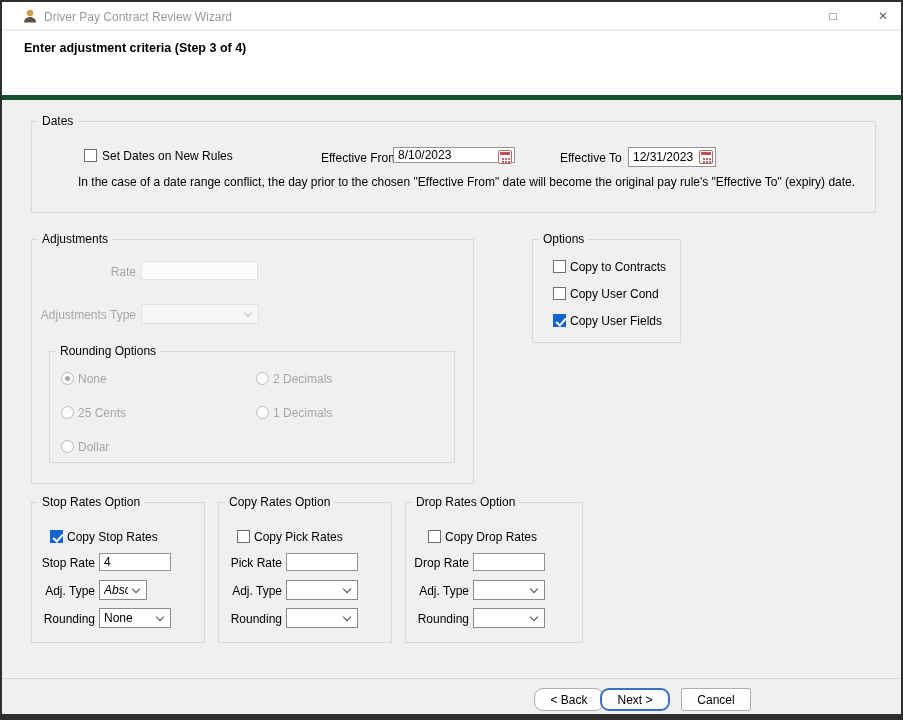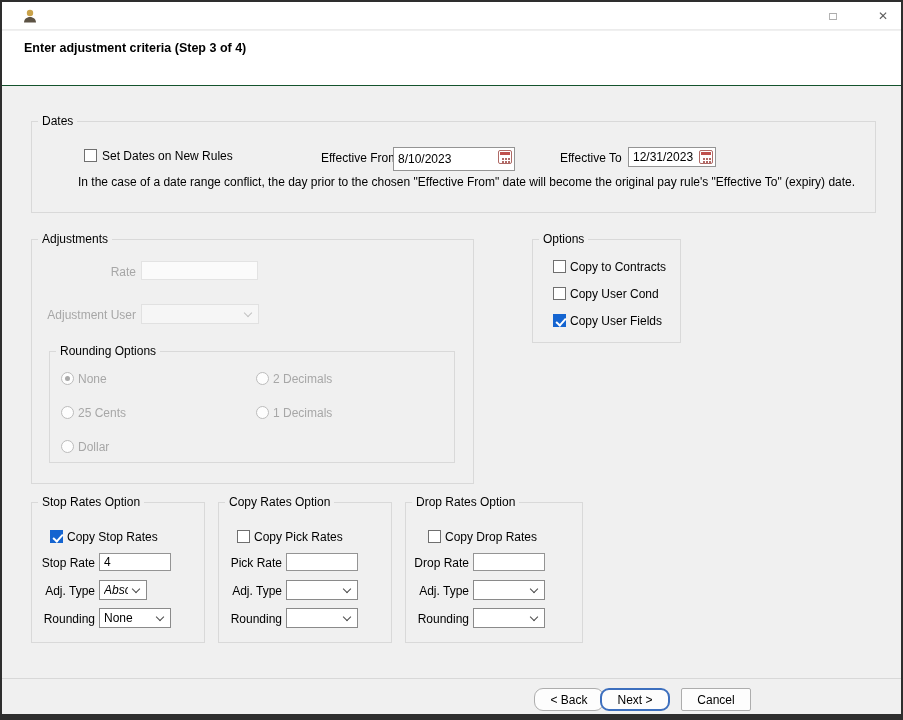--- a/index.html
+++ b/index.html
@@ -11,21 +11,21 @@
     overflow:hidden;
   }
   
   .titlebar { position:absolute; left:0; top:0; right:0; height:28px; background:#fff; border-bottom:1px solid #ececec; }
   .title-icon { position:absolute; left:20px; top:6px; width:16px; height:16px; }
   .title-text { position:absolute; left:42px; top:8px; color:#9a9a9a; white-space:nowrap; }
   .win-btn { position:absolute; top:0; width:36px; height:28px; text-align:center; line-height:28px; color:#5f5f5f; font-size:12px; cursor:default; }
   .btn-max { left:813px; }
   .btn-close { left:863px; }
   
-  .header-band { position:absolute; left:0; top:29px; right:0; height:55px; background:#fff; border-bottom:1px solid #14532d; }
+  .header-band { position:absolute; left:0; top:29px; right:0; height:69px; background:#fff; border-bottom:5px solid #14532d; }
   .header-title { position:absolute; left:22px; top:10px; font-weight:bold; font-size:12.5px; white-space:nowrap; }
   
   .group { position:absolute; border:1px solid #d9d9d9; }
   .group > .legend { position:absolute; top:-8px; left:6px; background:#f0f0f0; padding:0 4px; white-space:nowrap; }
   .lbl { position:absolute; white-space:nowrap; line-height:14px; }
   .lbl.dim { color:#a7a7a7; }
   .lbl.right { text-align:right; }
   
   .check { position:absolute; width:13px; height:13px; border:1px solid #6f6f6f; background:#fff; }
   .check.checked { background:#1464d0; border-color:#1464d0; }
@@ -56,35 +56,36 @@
 </head>
 <body>
 
 <div class="window">
 
   <div class="titlebar">
     <svg class="title-icon" viewBox="0 0 16 16">
       <circle cx="8" cy="5" r="3.2" fill="#c9a24a"></circle>
       <path d="M2 14.5c0-3.4 2.7-5.6 6-5.6s6 2.2 6 5.6z" fill="#5c5244"></path>
     </svg>
+    <span class="title-text">Driver Pay Contract Review Wizard</span>
     <div class="win-btn btn-max">□</div>
     <div class="win-btn btn-close">✕</div>
   </div>
 
   <div class="header-band">
     <span class="header-title">Enter adjustment criteria (Step 3 of 4)</span>
   </div>
 
   <div class="group" style="left:29px;top:119px;width:845px;height:92px;">
     <span class="legend">Dates</span>
     <span class="check" style="left:52px;top:27px;"></span>
     <span class="lbl" style="left:70px;top:27px;">Set Dates on New Rules</span>
 
     <span class="lbl" style="left:289px;top:29px;">Effective From</span>
-    <div class="textbox" style="left:361px;top:25px;width:122px;height:24px;">
+    <div class="textbox" style="left:361px;top:25px;width:122px;height:16px;">
       <span class="tb-text">8/10/2023</span>
       <span class="cal-icon"></span>
     </div>
 
     <span class="lbl" style="left:528px;top:29px;">Effective To</span>
     <div class="textbox" style="left:596px;top:25px;width:88px;height:20px;">
       <span class="tb-text">12/31/2023</span>
       <span class="cal-icon"></span>
     </div>
 
@@ -92,21 +93,21 @@
   </div>
 
   <div class="group" style="left:29px;top:237px;width:443px;height:245px;">
     <span class="legend">Adjustments</span>
 
     <span class="lbl dim right" style="left:0;top:25px;width:104px;">Rate</span>
     <div class="textbox disabled" style="left:109px;top:21px;width:117px;height:19px;">
       <span class="tb-text"></span>
     </div>
 
-    <span class="lbl dim right" style="left:0;top:68px;width:104px;">Adjustment User</span>
+    <span class="lbl dim right" style="left:0;top:68px;width:104px;">Adjustments Type</span>
     <div class="combo disabled" style="left:109px;top:64px;width:118px;height:20px;">
       <span class="tb-text"></span>
     </div>
 
     <div class="group" style="left:17px;top:111px;width:406px;height:112px;">
       <span class="legend">Rounding Options</span>
 
       <span class="radio selected" style="left:11px;top:20px;"></span>
       <span class="lbl dim" style="left:28px;top:20px;">None</span>
 

